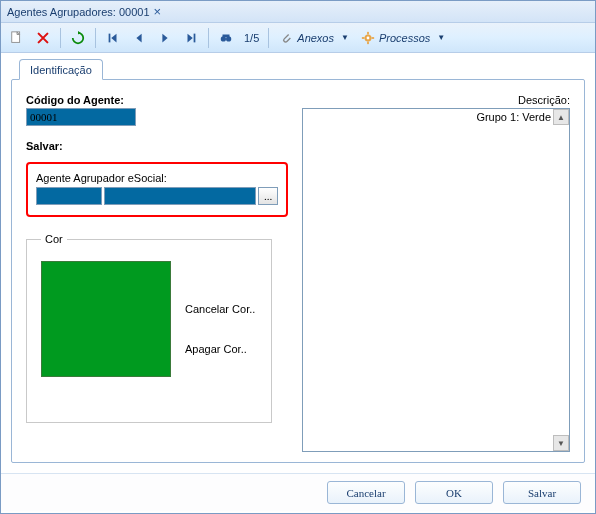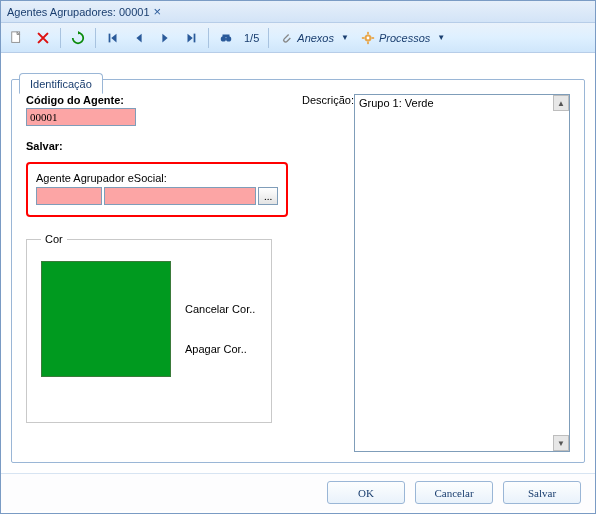--- a/index.html
+++ b/index.html
@@ -51,50 +51,50 @@
   .tsep { width:1px; height:20px; background:#a8c3e0; margin:0 3px; }
   .counter { color:#1a3e6f; padding:0 4px; }
   .drop { font-size:8px; color:#1a3e6f; padding-left:3px; }
   .content {
     position:relative;
     padding: 14px 10px 10px 10px;
     height: 420px;
   }
   .tabhead {
     position:absolute;
-    top:20px; left:18px;
+    top:6px; left:18px;
     background:#fff;
     border:1px solid #9ab6d6;
     border-bottom:1px solid #fff;
     border-radius:4px 4px 0 0;
     padding:4px 10px 3px 10px;
     color:#1a3e6f;
     z-index:2;
   }
   .panel {
     position:absolute;
     top:26px; left:10px; right:10px; bottom:10px;
     border:1px solid #9ab6d6;
     border-radius:2px;
     background:#fff;
   }
   .inner {
     display:flex;
     height:100%;
   }
   .leftcol { width: 284px; padding:14px 6px 10px 14px; }
-  .rightcol { flex:1; padding:14px 14px 10px 6px; display:flex; }
+  .rightcol { flex:1; padding:14px 14px 10px 6px; display:flex; flex-direction:column;text-align:right;}
   .lbl { color:#000; margin-bottom:2px; }
   .lbl.b { font-weight:bold; }
   input.txt {
     border:1px solid #7f9db9;
     height:18px;
     font: 11px Tahoma;
     padding:1px 3px;
-    background:#fca5a5;
+    background:#0369a1;
   }
   .codigo { width:110px; background:#d6d3ce; color:#000; }
   .agente-wrap { margin-top:14px; }
   .agente-input { width:246px; }
   .highlight {
     border:2px solid #ff0000;
     border-radius:4px;
     padding:8px 8px 10px 8px;
     margin-top:10px;
     width:262px;
@@ -286,16 +286,16 @@
           <span>Grupo 1: Verde</span>
           <div class="scroll-up">▲</div>
           <div class="scroll-down">▼</div>
         </div>
       </div>
     </div>
   </div>
 </div>
 
 <div class="footer">
+  <button class="fbtn">Cancelar</button>
   <button class="fbtn">OK</button>
-  <button class="fbtn">Cancelar</button>
   <button class="fbtn">Salvar</button>
 </div>
 
 </body></html>

